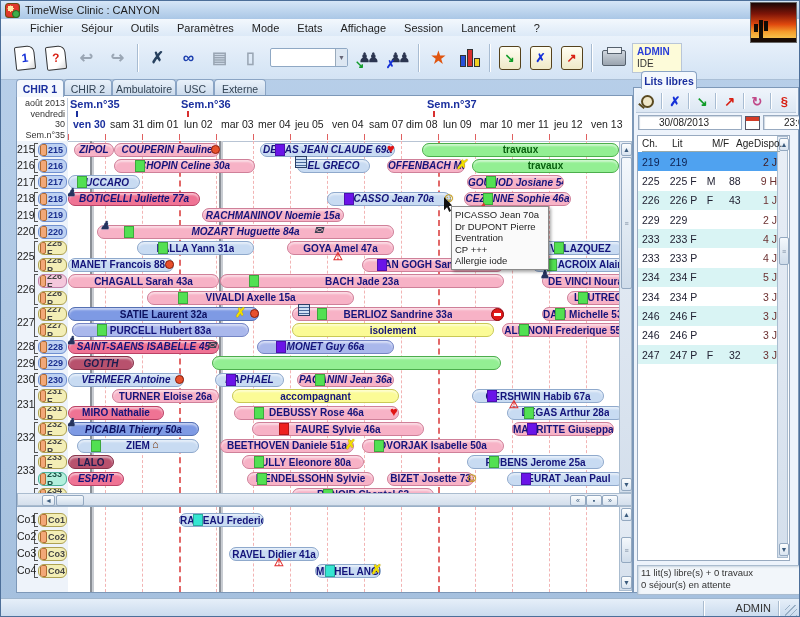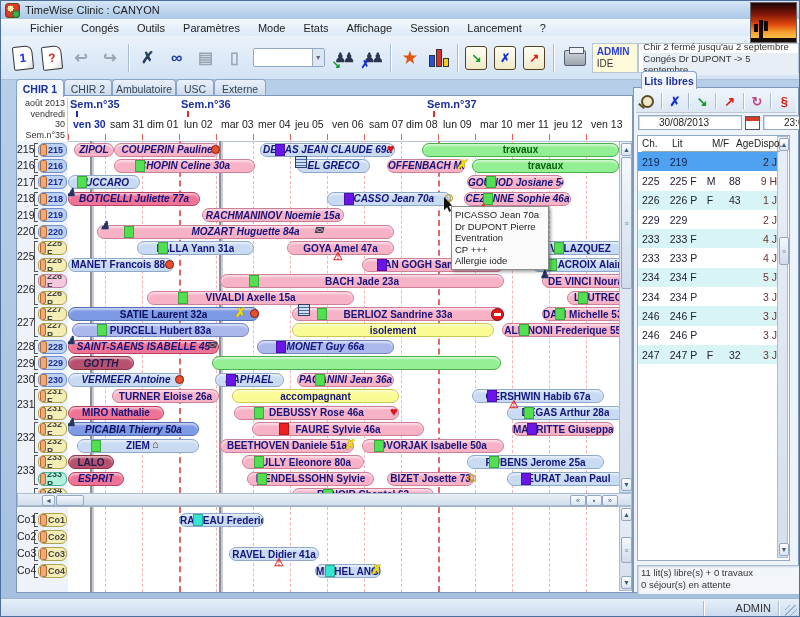--- a/index.html
+++ b/index.html
@@ -127,21 +127,21 @@
 
 <div id="app">
 
   <div class="abs" id="titlebar">
     <span id="app-icon"></span>
     <span>TimeWise Clinic : CANYON</span>
   </div>
 
   <div class="abs" id="menubar">
       <div class="mi">Fichier</div>
-      <div class="mi">Congés</div>
+      <div class="mi">Séjour</div>
       <div class="mi">Outils</div>
       <div class="mi">Paramètres</div>
       <div class="mi">Mode</div>
       <div class="mi">Etats</div>
       <div class="mi">Affichage</div>
       <div class="mi">Session</div>
       <div class="mi">Lancement</div>
       <div class="mi">?</div>
     </div>
 
@@ -202,24 +202,20 @@
         <span class="scroll" style="color:#1430d8">✗</span>
       </div>
     <div class="tbtn">
         <span class="scroll" style="color:#d82014">↗</span>
       </div>
     <div class="tsep"></div>
     <div id="printer-icon"></div>
     <div id="admin-roles">
       <span class="r1">ADMIN</span>
       <span class="r2">IDE</span>
-    </div>
-    <div id="admin-msgs">
-      <span class="m1">Chir 2 fermé jusqu'au 2 septembre</span>
-      <span class="m2">Congés Dr DUPONT -&gt; 5 septembre</span>
     </div>
   </div>
 
   <div class="abs" id="photo">
     <span class="cactus"></span>
     <span class="ground"></span>
   </div>
 
   <div id="unit-tabs">
       <div class="tab active" style="left: 15px; width: 46px;">CHIR 1</div>
@@ -250,21 +246,21 @@
         <div class="day" style="left: 79px;">dim 01</div>
         <div class="dtick" style="left: 74px;"></div>
         <div class="day" style="left: 116px;">lun 02</div>
         <div class="dtick" style="left: 111px;"></div>
         <div class="day" style="left: 153px;">mar 03</div>
         <div class="dtick" style="left: 148px;"></div>
         <div class="day" style="left: 190px;">mer 04</div>
         <div class="dtick" style="left: 185px;"></div>
         <div class="day" style="left: 227px;">jeu 05</div>
         <div class="dtick" style="left: 222px;"></div>
-        <div class="day" style="left: 264px;">ven 06</div>
+        <div class="day" style="left: 264px;">ven 04</div>
         <div class="dtick" style="left: 259px;"></div>
         <div class="day" style="left: 301px;">sam 07</div>
         <div class="dtick" style="left: 296px;"></div>
         <div class="day" style="left: 338px;">dim 08</div>
         <div class="dtick" style="left: 333px;"></div>
         <div class="day" style="left: 375px;">lun 09</div>
         <div class="dtick" style="left: 370px;"></div>
         <div class="day" style="left: 412px;">mar 10</div>
         <div class="dtick" style="left: 407px;"></div>
         <div class="day" style="left: 449px;">mer 11</div>
@@ -489,20 +485,23 @@
           <div style="overflow: hidden;">MANET Francois 88a</div>
           <div class="mk bell" style="left: 96px;"></div>
         </div>
         <div class="bar c-pink" style="left: 294px; width: 140px; top: 116.65px;">
           <div style="overflow: hidden;">VAN GOGH Samira 36a</div>
           <div class="sq p" style="left: 14px;"></div>
         </div>
         <div class="bar c-blue" style="left: 464px; width: 95px; top: 116.65px;">
           <div style="overflow: hidden;">DELACROIX Alain</div>
           <div class="sq g" style="left: 14px;"></div>
+        </div>
+        <div class="bar c-pink" style="left: 0px; width: 149px; top: 133.1px;">
+          <div style="overflow: hidden;">CHAGALL Sarah 43a</div>
         </div>
         <div class="bar c-pink" style="left: 152px; width: 282px; top: 133.1px;">
           <div style="overflow: hidden; text-align: right;">BACH Jade 23a</div>
           <div class="sq g" style="left: 28px;"></div>
         </div>
         <div class="bar c-pink" style="left: 474px; width: 85px; top: 133.1px;">
           <div style="overflow: hidden;">DE VINCI Noura</div>
           <div class="mk porter" style="left: -3px;">♟</div>
         </div>
         <div class="bar c-pink" style="left: 79px; width: 205px; top: 149.55px;">

